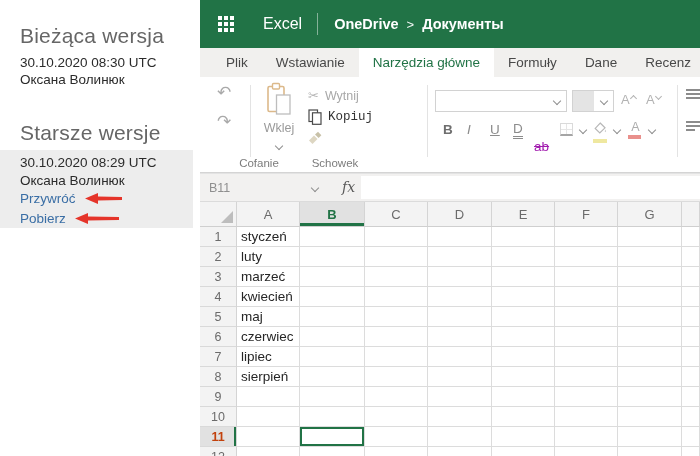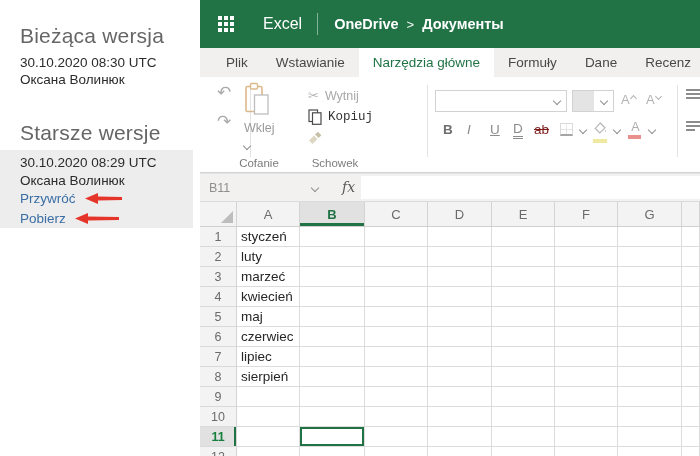--- a/index.html
+++ b/index.html
@@ -32,41 +32,41 @@
   .tabs{position:absolute;top:48px;left:0;right:0;height:29px;background:#f1f0ee;display:flex;padding-left:12px;font-size:13.5px;color:#484848;}
   .tab{padding:0 14px;display:flex;align-items:center;white-space:nowrap;cursor:pointer;}
   .tab.active{background:#fff;color:#217346;}
 
   
   .ribbon{position:absolute;top:77px;left:0;right:0;height:96px;background:#fff;border-bottom:1px solid #d4d4d4;box-sizing:border-box;}
   .gdiv{position:absolute;top:8px;height:72px;width:1px;background:#e3e3e3;}
   .grp-label{position:absolute;top:80px;font-size:11.5px;color:#7c7c7c;text-align:center;}
   .icon-btn{position:absolute;cursor:pointer;line-height:1;}
   .arrow-glyph{font-family:"DejaVu Sans",sans-serif;font-size:17px;color:#a9a9a9;}
-  .paste{position:absolute;left:44px;top:5px;width:48px;cursor:pointer;}
+  .paste{position:absolute;left:55px;top:5px;width:48px;text-align:center;cursor:pointer;}
   .paste .plabel{font-size:12.5px;color:#9a9a9a;margin-top:1px;}
   .clip-row{position:absolute;left:108px;display:flex;align-items:center;gap:6px;cursor:pointer;white-space:nowrap;}
   .clip-row .txt{font-size:12.5px;}
   .dis{color:#a8a8a8;}
   .ena{color:#333;}
   .scissors{font-family:"DejaVu Sans",sans-serif;font-size:13px;color:#b5b5b5;}
   .combo{position:absolute;height:22px;border:1px solid #d2d2d2;background:#fff;box-sizing:border-box;cursor:pointer;}
   .combo .chev{position:absolute;right:6px;top:7px;}
   .chev{width:5px;height:5px;border-right:1.4px solid #8f8f8f;border-bottom:1.4px solid #8f8f8f;transform:rotate(45deg);display:inline-block;}
   .size-fill{position:absolute;left:0;top:0;width:21px;height:100%;background:#e4e4e4;}
   .fsz{position:absolute;top:15px;font-size:13px;color:#b3b3b3;cursor:pointer;display:flex;align-items:flex-start;gap:1px;}
   .fsz .mini{width:4px;height:4px;border-right:1.2px solid #b3b3b3;border-bottom:1.2px solid #b3b3b3;display:inline-block;margin-top:2px;}
   .mini.up{transform:rotate(-135deg);margin-top:4px;}
   .mini.dn{transform:rotate(45deg);}
   .fmt{position:absolute;top:44px;font-size:13.5px;color:#8c8c8c;cursor:pointer;line-height:18px;}
   .fmt.b{font-weight:700;color:#6e6e6e;}
   .fmt.i{font-style:italic;}
   .fmt.u{text-decoration:underline;}
   .fmt.d{border-bottom:3px double #8c8c8c;line-height:15px;}
-  .fmt.ab{text-decoration:line-through;color:#7f1d1d;}
+  .fmt.ab{text-decoration:line-through;color:#a21caf;margin-top:17px;}
   .border-ic{position:absolute;top:46px;width:13px;height:13px;box-sizing:border-box;border:1px solid #dadada;border-bottom:2px solid #a5a5a5;cursor:pointer;
      background-image:linear-gradient(#e6e6e6,#e6e6e6),linear-gradient(#e6e6e6,#e6e6e6);
      background-size:1px 100%,100% 1px;background-position:center,center;background-repeat:no-repeat;}
   .colorbtn{position:absolute;top:43px;width:15px;text-align:center;cursor:pointer;}
   .colorbtn .bar{height:4px;margin-top:1px;}
   .colorbtn .glyphA{font-size:12.5px;color:#adadad;}
   .dd{position:absolute;top:50px;cursor:pointer;}
   .align-ic{position:absolute;left:486px;width:14px;cursor:pointer;}
   .align-ic i{display:block;height:2px;background:#8c8c8c;margin-bottom:2px;}
 
@@ -80,21 +80,21 @@
 
   
   .grid{position:absolute;top:202px;left:0;width:500px;}
   .grow{display:flex;}
   .hcell{height:25px;box-sizing:border-box;background:#f3f3f3;border-right:1px solid #d4d4d4;border-bottom:1px solid #cfcfcf;
          font-size:13px;color:#6b6b6b;display:flex;align-items:center;justify-content:center;cursor:pointer;position:relative;flex:none;}
   .hcell.selcol{background:#e1e1e1;color:#217346;font-weight:700;box-shadow:inset 0 -3px 0 #217346;}
   .corner .tri{position:absolute;right:3px;bottom:3px;width:0;height:0;border-left:12px solid transparent;border-bottom:12px solid #bdbdbd;}
   .rhcell{height:20px;box-sizing:border-box;background:#f3f3f3;border-right:1px solid #d4d4d4;border-bottom:1px solid #d9d9d9;
           font-size:12.5px;color:#6b6b6b;display:flex;align-items:center;justify-content:center;cursor:pointer;flex:none;}
-  .rhcell.selrow{background:#e1e1e1;color:#15803d;font-weight:700;box-shadow:inset -2px 0 0 #217346;text-align:right;}
+  .rhcell.selrow{background:#e1e1e1;color:#c2410c;font-weight:700;box-shadow:inset -2px 0 0 #217346;text-align:right;}
   .cell{height:20px;box-sizing:border-box;background:#fff;border-right:1px solid #dcdcdc;border-bottom:1px solid #dcdcdc;
         font-size:13.5px;color:#262626;padding-left:4px;line-height:19px;white-space:nowrap;overflow:hidden;cursor:cell;flex:none;}
   .cell.active{box-shadow:inset 0 0 0 2px #217346;}
 </style>
 </head>
 <body>
 
 <div class="stage">
 
   <aside class="vpanel">

